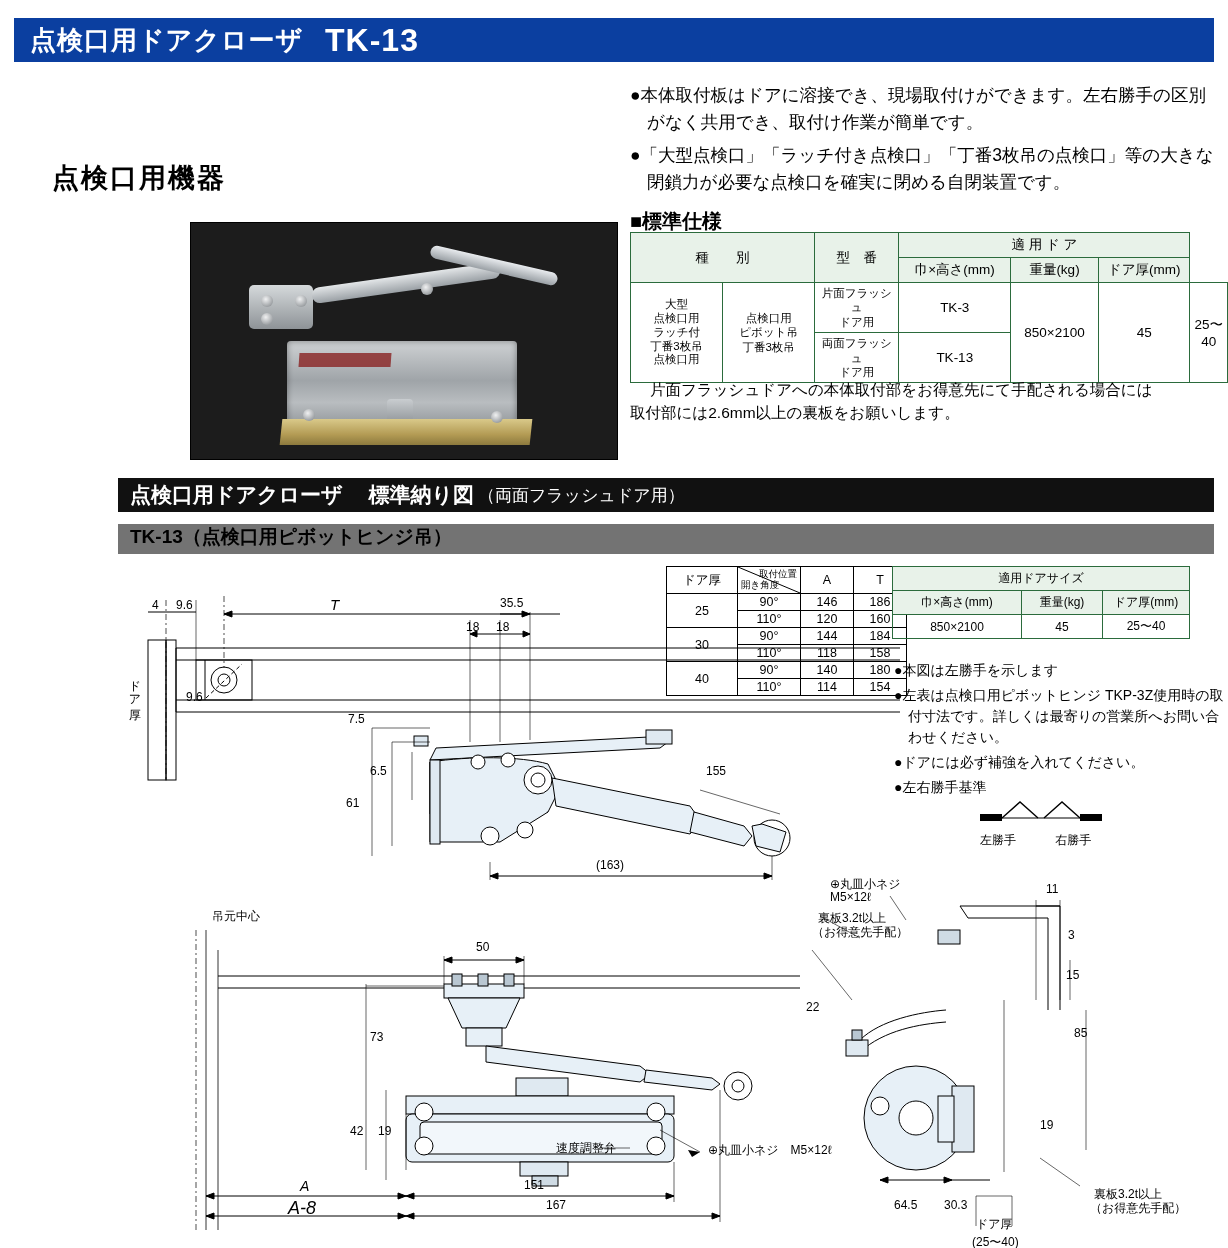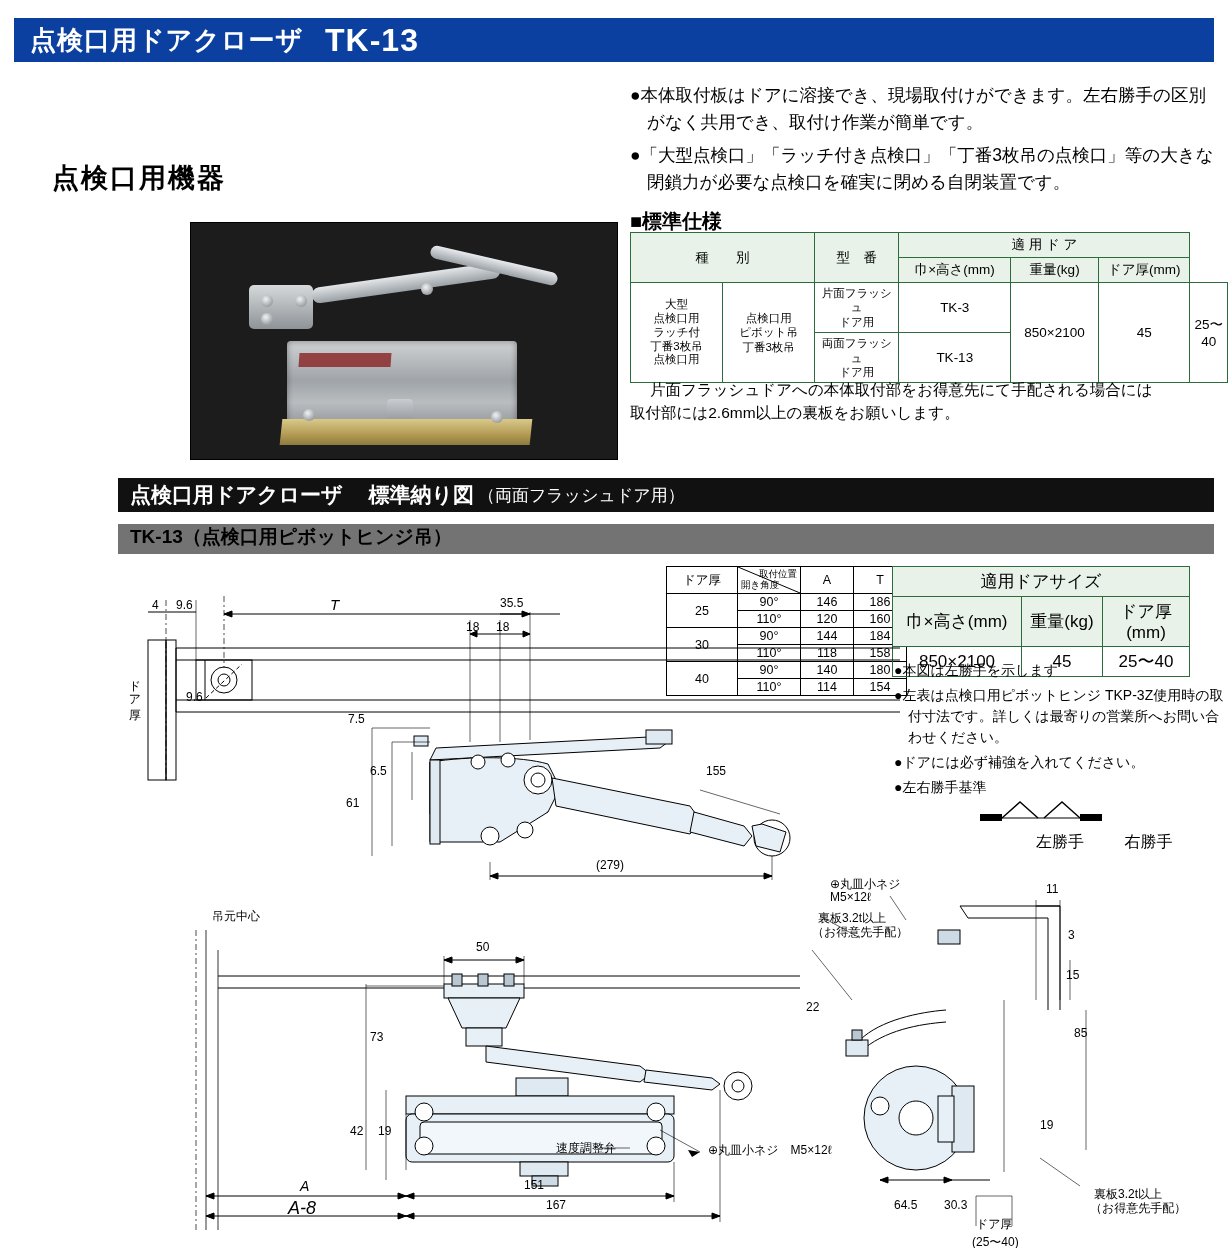--- a/index.html
+++ b/index.html
@@ -102,28 +102,28 @@
   }
   table.at th,table.at td{border:1px solid #000;text-align:center;padding:1px 6px;}
   table.at th{font-weight:normal;}
   .diag-cell{position:relative;width:62px;height:26px;padding:0 !important;}
   .diag-cell .tl{position:absolute;left:3px;bottom:1px;font-size:9.5px;}
   .diag-cell .tr{position:absolute;right:3px;top:1px;font-size:9.5px;}
   .diag-cell .line{position:absolute;left:0;top:0;width:100%;height:100%;}
 
   
   table.ads{
-    position:absolute;left:892px;top:566px;border-collapse:collapse;font-size:17px;
+    position:absolute;left:892px;top:566px;border-collapse:collapse;font-size:12px;
   }
   table.ads th,table.ads td{border:1px solid #2b6b3c;text-align:center;padding:3px 5px;}
   table.ads th{background:#e8f2e9;font-weight:normal;}
 
   .remarks{position:absolute;left:894px;top:660px;width:330px;font-size:14px;line-height:1.5;}
   .remarks p{margin:0 0 4px 0;text-indent:-14px;padding-left:14px;}
-  .hand-label{position:absolute;left:1036px;top:832px;font-size:16px;}
+  .hand-label{position:absolute;left:980px;top:832px;font-size:12px;}
   .hand-label span{margin-right:36px;}
 
   
   svg.draw{position:absolute;left:0;top:0;width:1228px;height:1248px;pointer-events:none;}
   .dim{font-size:12px;font-family:"Liberation Sans",sans-serif;}
   .dim-i{font-size:12px;font-style:italic;}
   .lbl{font-size:11.5px;}
 
   
   .abs{position:absolute;font-size:12px;white-space:nowrap;}
@@ -473,21 +473,21 @@
   <div class="abs dim" style="left:176px;top:598px;">9.6</div>
   <div class="abs dim-i" style="left:330px;top:596px;font-size:15px;">T</div>
   <div class="abs dim" style="left:500px;top:596px;">35.5</div>
   <div class="abs dim" style="left:466px;top:620px;">18</div>
   <div class="abs dim" style="left:496px;top:620px;">18</div>
   <div class="abs dim" style="left:186px;top:690px;">9.6</div>
   <div class="abs dim" style="left:348px;top:712px;">7.5</div>
   <div class="abs dim" style="left:370px;top:764px;">6.5</div>
   <div class="abs dim" style="left:346px;top:796px;">61</div>
   <div class="abs dim" style="left:706px;top:764px;text-align:right;">155</div>
-  <div class="abs dim" style="left:596px;top:858px;">(279)</div>
+  <div class="abs dim" style="left:596px;top:858px;">(163)</div>
   <div class="abs lbl" style="left:126px;top:672px;writing-mode:vertical-rl;">ドア厚</div>
 
   <div class="abs dim" style="left:476px;top:940px;">50</div>
   <div class="abs dim" style="left:370px;top:1030px;">73</div>
   <div class="abs dim" style="left:350px;top:1124px;">42</div>
   <div class="abs dim" style="left:378px;top:1124px;">19</div>
   <div class="abs dim-i" style="left:300px;top:1178px;font-size:14px;">A</div>
   <div class="abs dim-i" style="left:288px;top:1198px;font-size:18px;">A-8</div>
   <div class="abs dim" style="left:524px;top:1178px;">151</div>
   <div class="abs dim" style="left:546px;top:1198px;">167</div>

